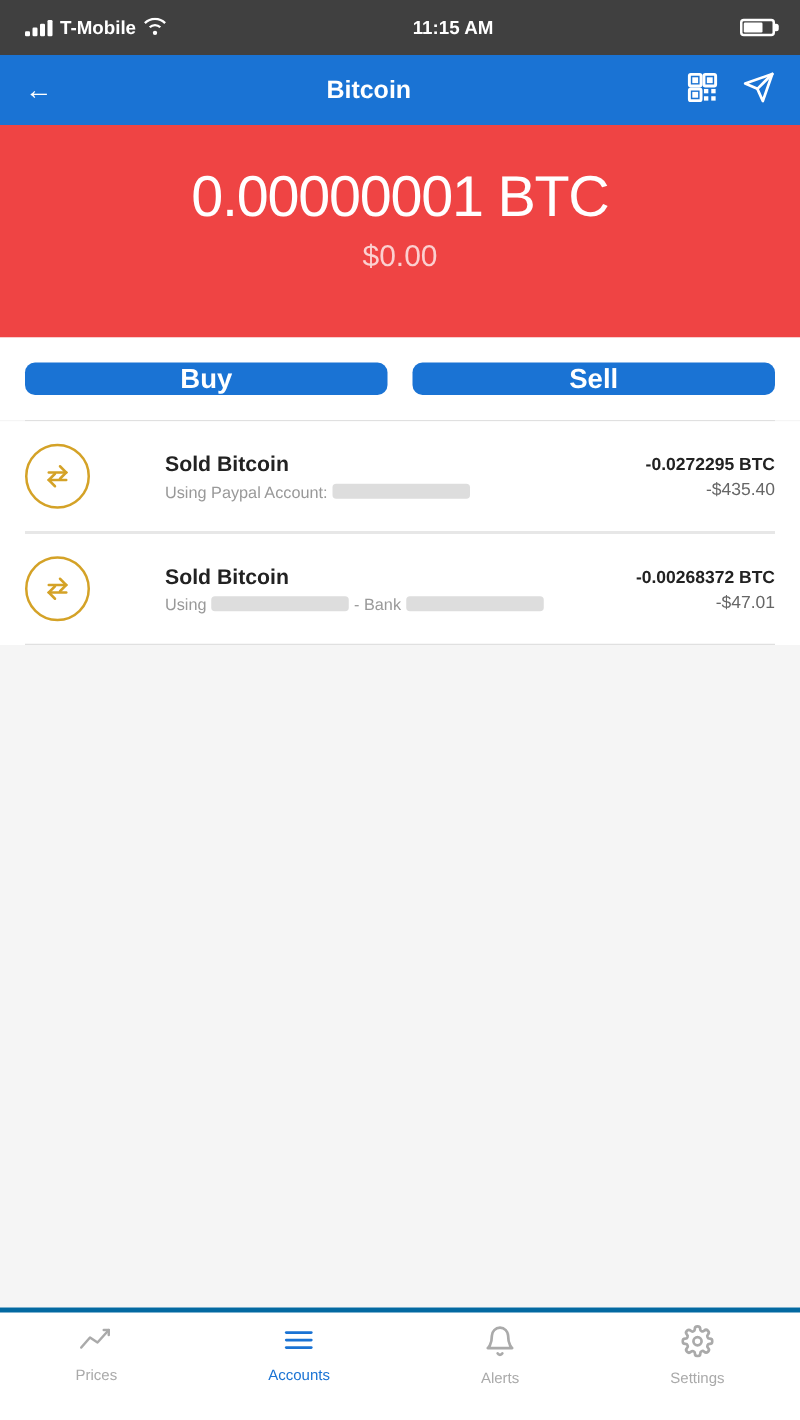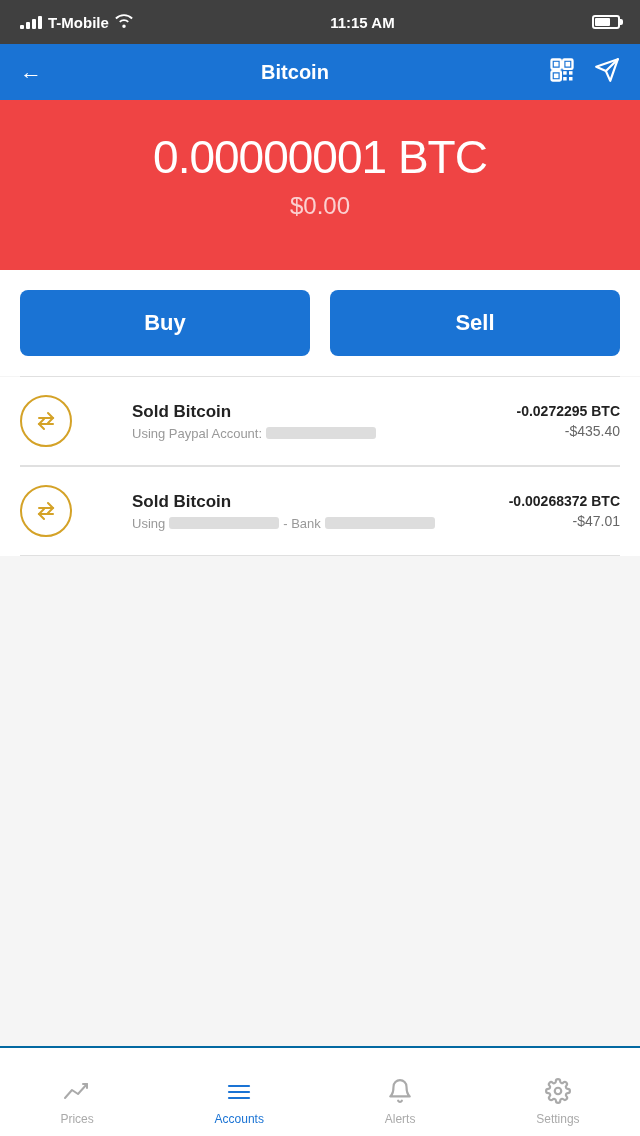--- a/index.html
+++ b/index.html
@@ -119,21 +119,20 @@
 
     
     .btn-row {
       background: white;
       padding: 20px 20px;
       display: flex;
       gap: 20px;
     }
     .btn-buy, .btn-sell {
       flex: 1;
-      padding: 20px;
       border: none;
       border-radius: 8px;
       font-size: 22px;
       font-weight: 600;
       color: white;
       background: #1a73d4;
       cursor: pointer;
     }
 
     
@@ -205,23 +204,23 @@
     .tx-usd.negative { color: #666; }
 
     
     .tab-bar {
       position: absolute;
       bottom: 0;
       left: 0;
       width: 640px;
       height: 90px;
       background: white;
-      border-top: 2px solid #0369a1;
-      display: flex;
-      align-items: flex-end;
+      border-top: 4px solid #0369a1;
+      display: flex;
+      align-items: flex-start;
       justify-content: space-around;
     }
     .tab-item {
       display: flex;
       flex-direction: column;
       align-items: center;
       gap: 4px;
       color: #aaa;
       font-size: 12px;
       cursor: pointer;

